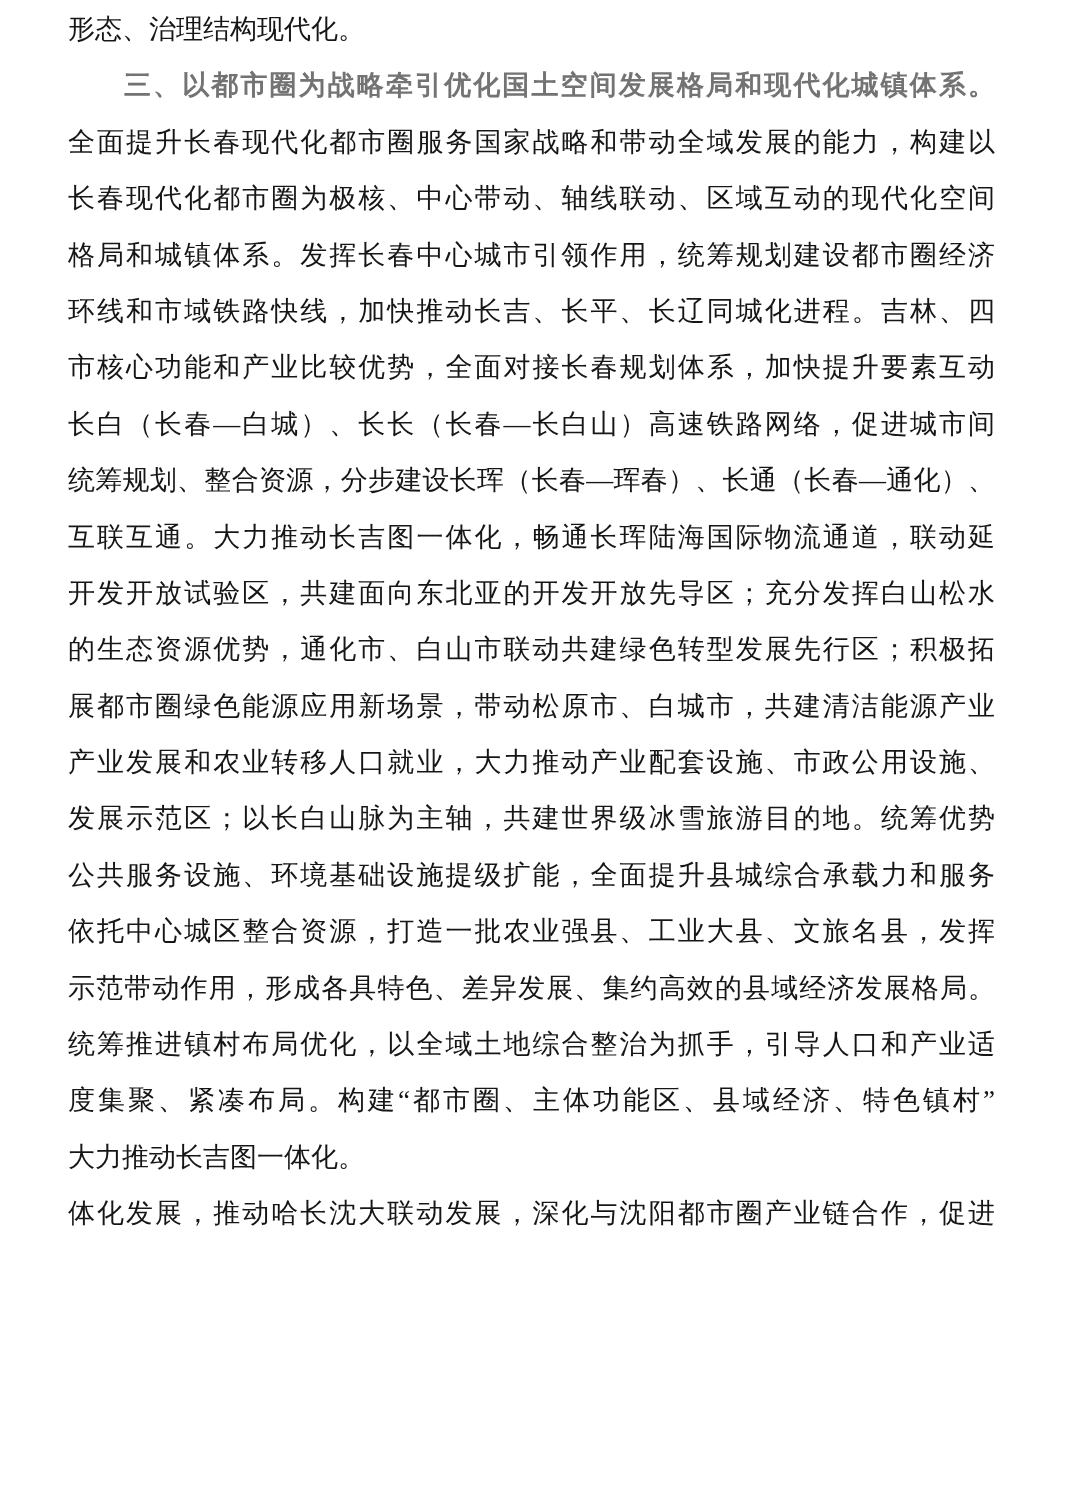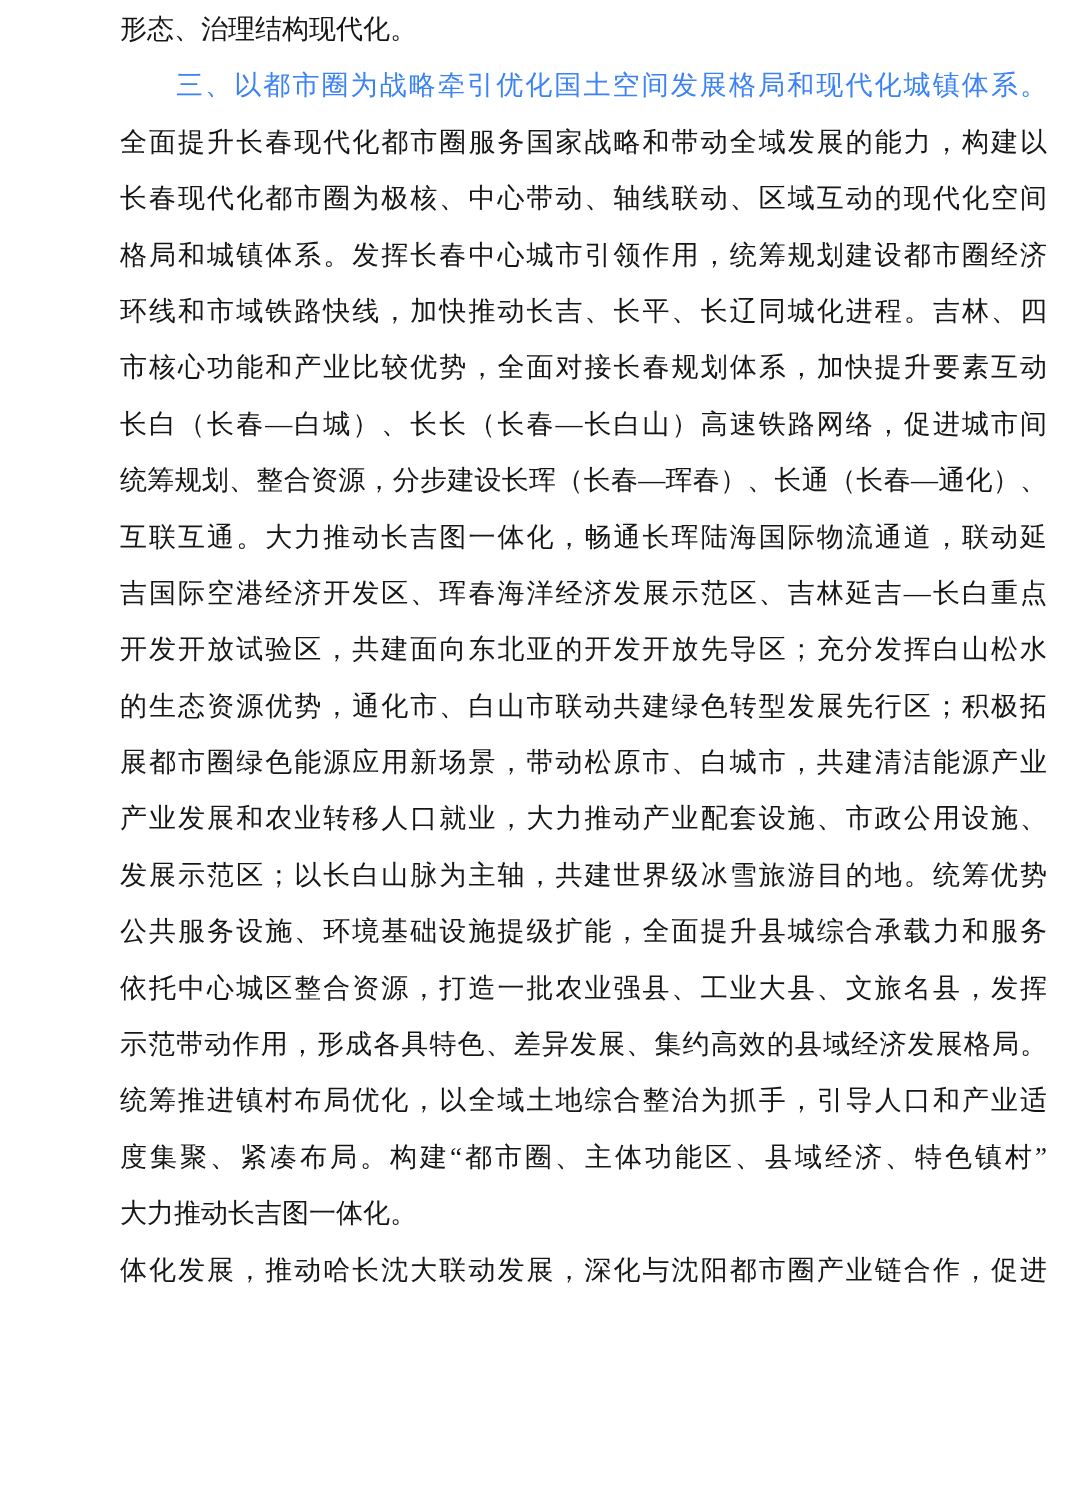--- a/index.html
+++ b/index.html
@@ -9,21 +9,21 @@
   }
   body {
     width: 1080px;
     height: 1500px;
     overflow: hidden;
   }
   .page {
     box-sizing: border-box;
     width: 1080px;
     height: 1500px;
-    padding: 1px 73px 0 120px;
+    padding: 1px 73px 0 68px;
     background: #ffffff;
   }
   .line {
     width: 927px;
     height: 56.4px;
     line-height: 56.4px;
     font-family: "Liberation Serif", serif;
     font-size: 27px;
     color: #161616;
     text-align: justify;
@@ -32,42 +32,41 @@
   }
   .line.short {
     text-align: left;
     text-align-last: left;
   }
   .line.indent {
     text-indent: 56px;
   }
   .b {
     font-family: "Liberation Sans", sans-serif;
-    font-weight: 400;
-    color: #3b82f6;
+    font-weight: 700;
+    color: #737373;
   }
 </style>
 </head>
 <body>
 
 <div class="page">
 
   <div class="line short">形态、治理结构现代化。</div>
 
   <div class="line fill indent"><span class="b">三、以都市圈为战略牵引优化国土空间发展格局和现代化城镇体系。</span></div>
 
   <div class="line fill">全面提升长春现代化都市圈服务国家战略和带动全域发展的能力，构建以</div>
   <div class="line fill">长春现代化都市圈为极核、中心带动、轴线联动、区域互动的现代化空间</div>
   <div class="line fill">格局和城镇体系。发挥长春中心城市引领作用，统筹规划建设都市圈经济</div>
   <div class="line fill">环线和市域铁路快线，加快推动长吉、长平、长辽同城化进程。吉林、四</div>
   <div class="line fill">市核心功能和产业比较优势，全面对接长春规划体系，加快提升要素互动</div>
   <div class="line fill">长白（长春—白城）、长长（长春—长白山）高速铁路网络，促进城市间</div>
   <div class="line fill">统筹规划、整合资源，分步建设长珲（长春—珲春）、长通（长春—通化）、</div>
   <div class="line fill">互联互通。大力推动长吉图一体化，畅通长珲陆海国际物流通道，联动延</div>
-  <div class="line fill">吉国际空港经济开发区、珲春海洋经济发展示范区、吉林延吉—长白重点</div>
   <div class="line fill">开发开放试验区，共建面向东北亚的开发开放先导区；充分发挥白山松水</div>
   <div class="line fill">的生态资源优势，通化市、白山市联动共建绿色转型发展先行区；积极拓</div>
   <div class="line fill">展都市圈绿色能源应用新场景，带动松原市、白城市，共建清洁能源产业</div>
   <div class="line fill">产业发展和农业转移人口就业，大力推动产业配套设施、市政公用设施、</div>
   <div class="line fill">发展示范区；以长白山脉为主轴，共建世界级冰雪旅游目的地。统筹优势</div>
   <div class="line fill">公共服务设施、环境基础设施提级扩能，全面提升县城综合承载力和服务</div>
   <div class="line fill">依托中心城区整合资源，打造一批农业强县、工业大县、文旅名县，发挥</div>
   <div class="line fill">示范带动作用，形成各具特色、差异发展、集约高效的县域经济发展格局。</div>
   <div class="line fill">统筹推进镇村布局优化，以全域土地综合整治为抓手，引导人口和产业适</div>
   <div class="line fill">度集聚、紧凑布局。构建“都市圈、主体功能区、县域经济、特色镇村”</div>

